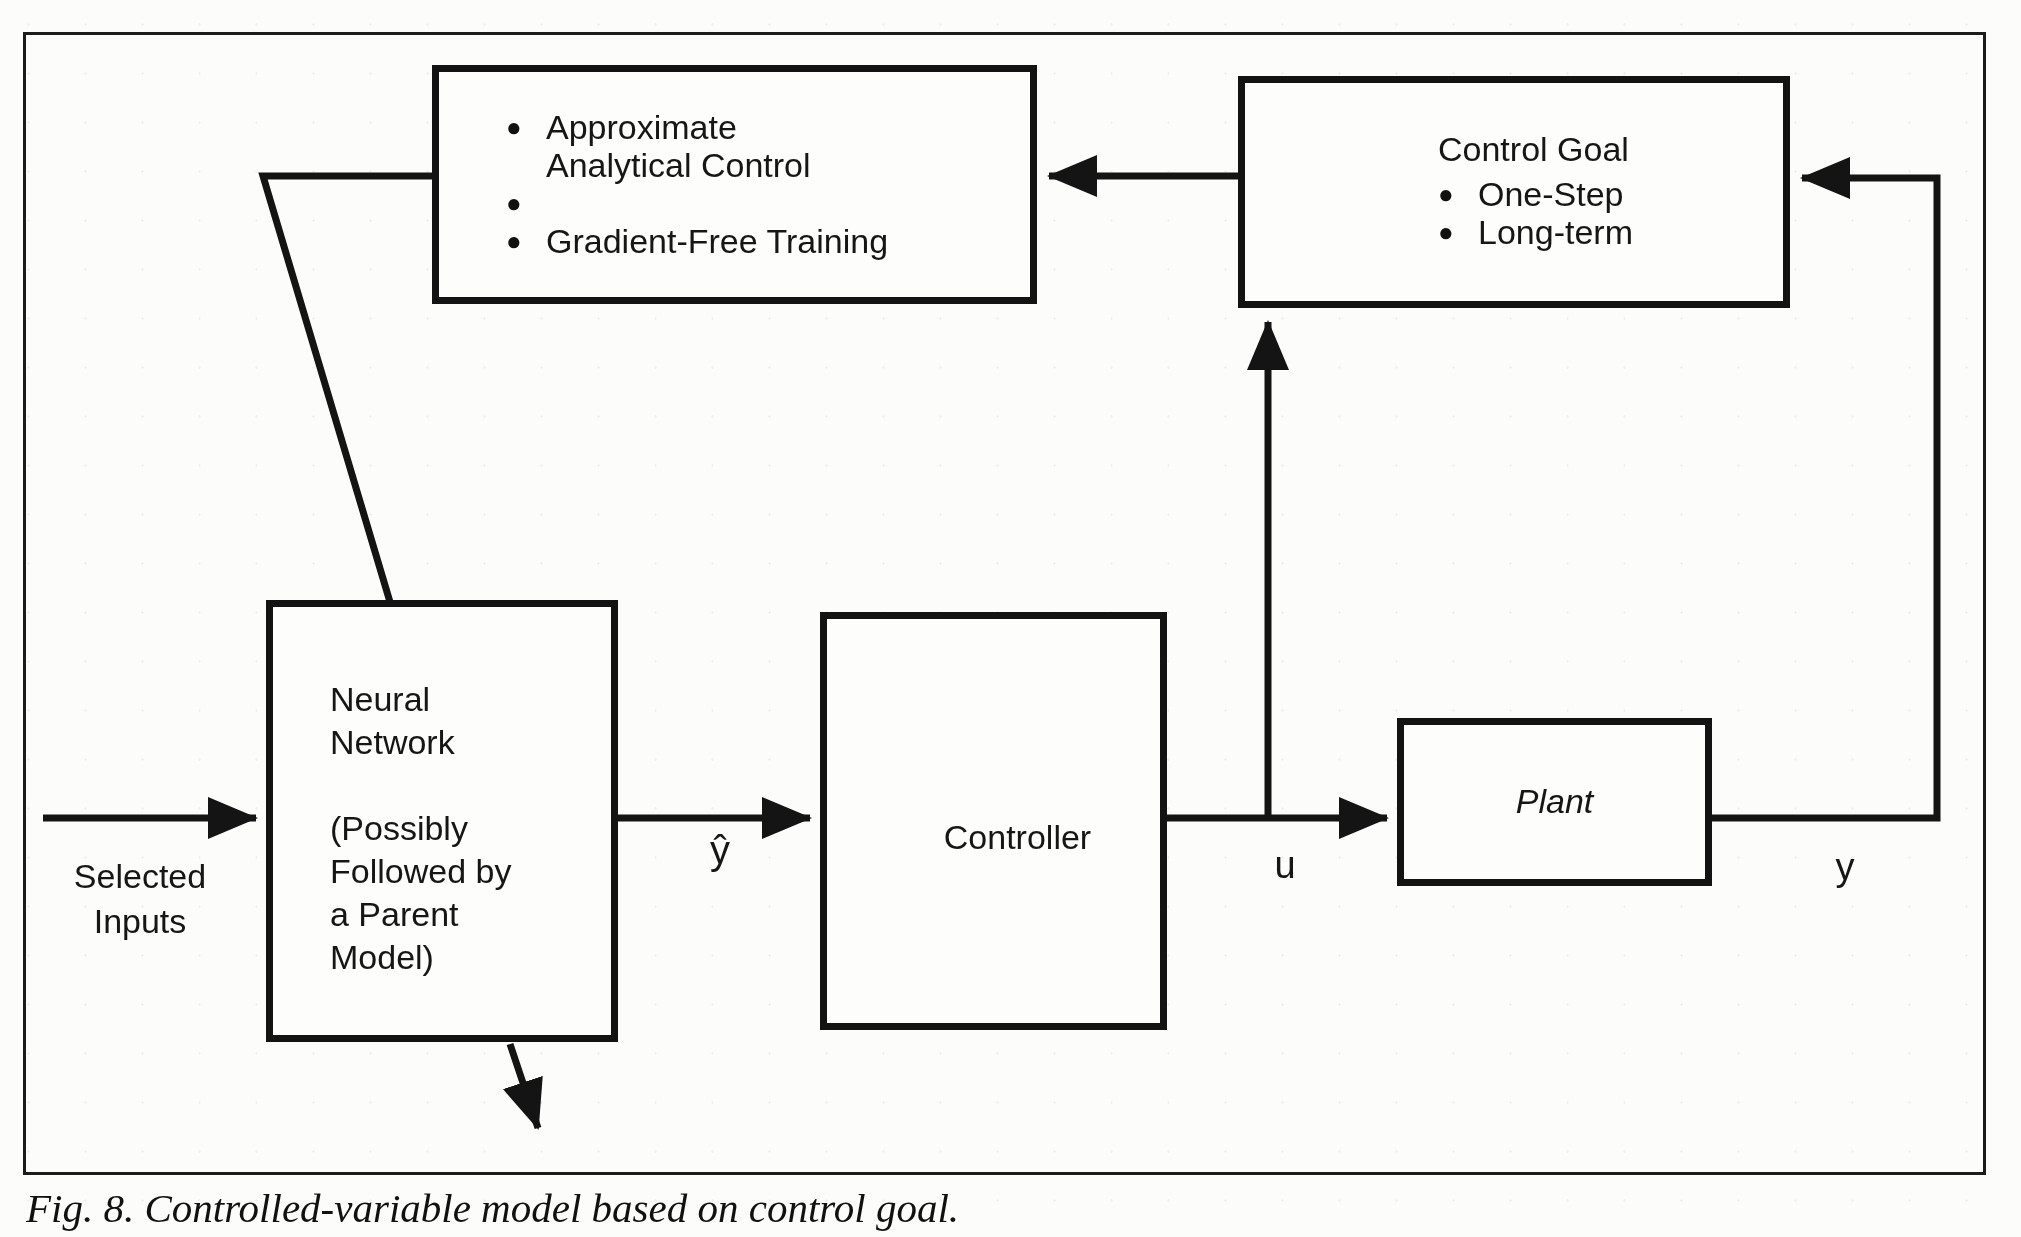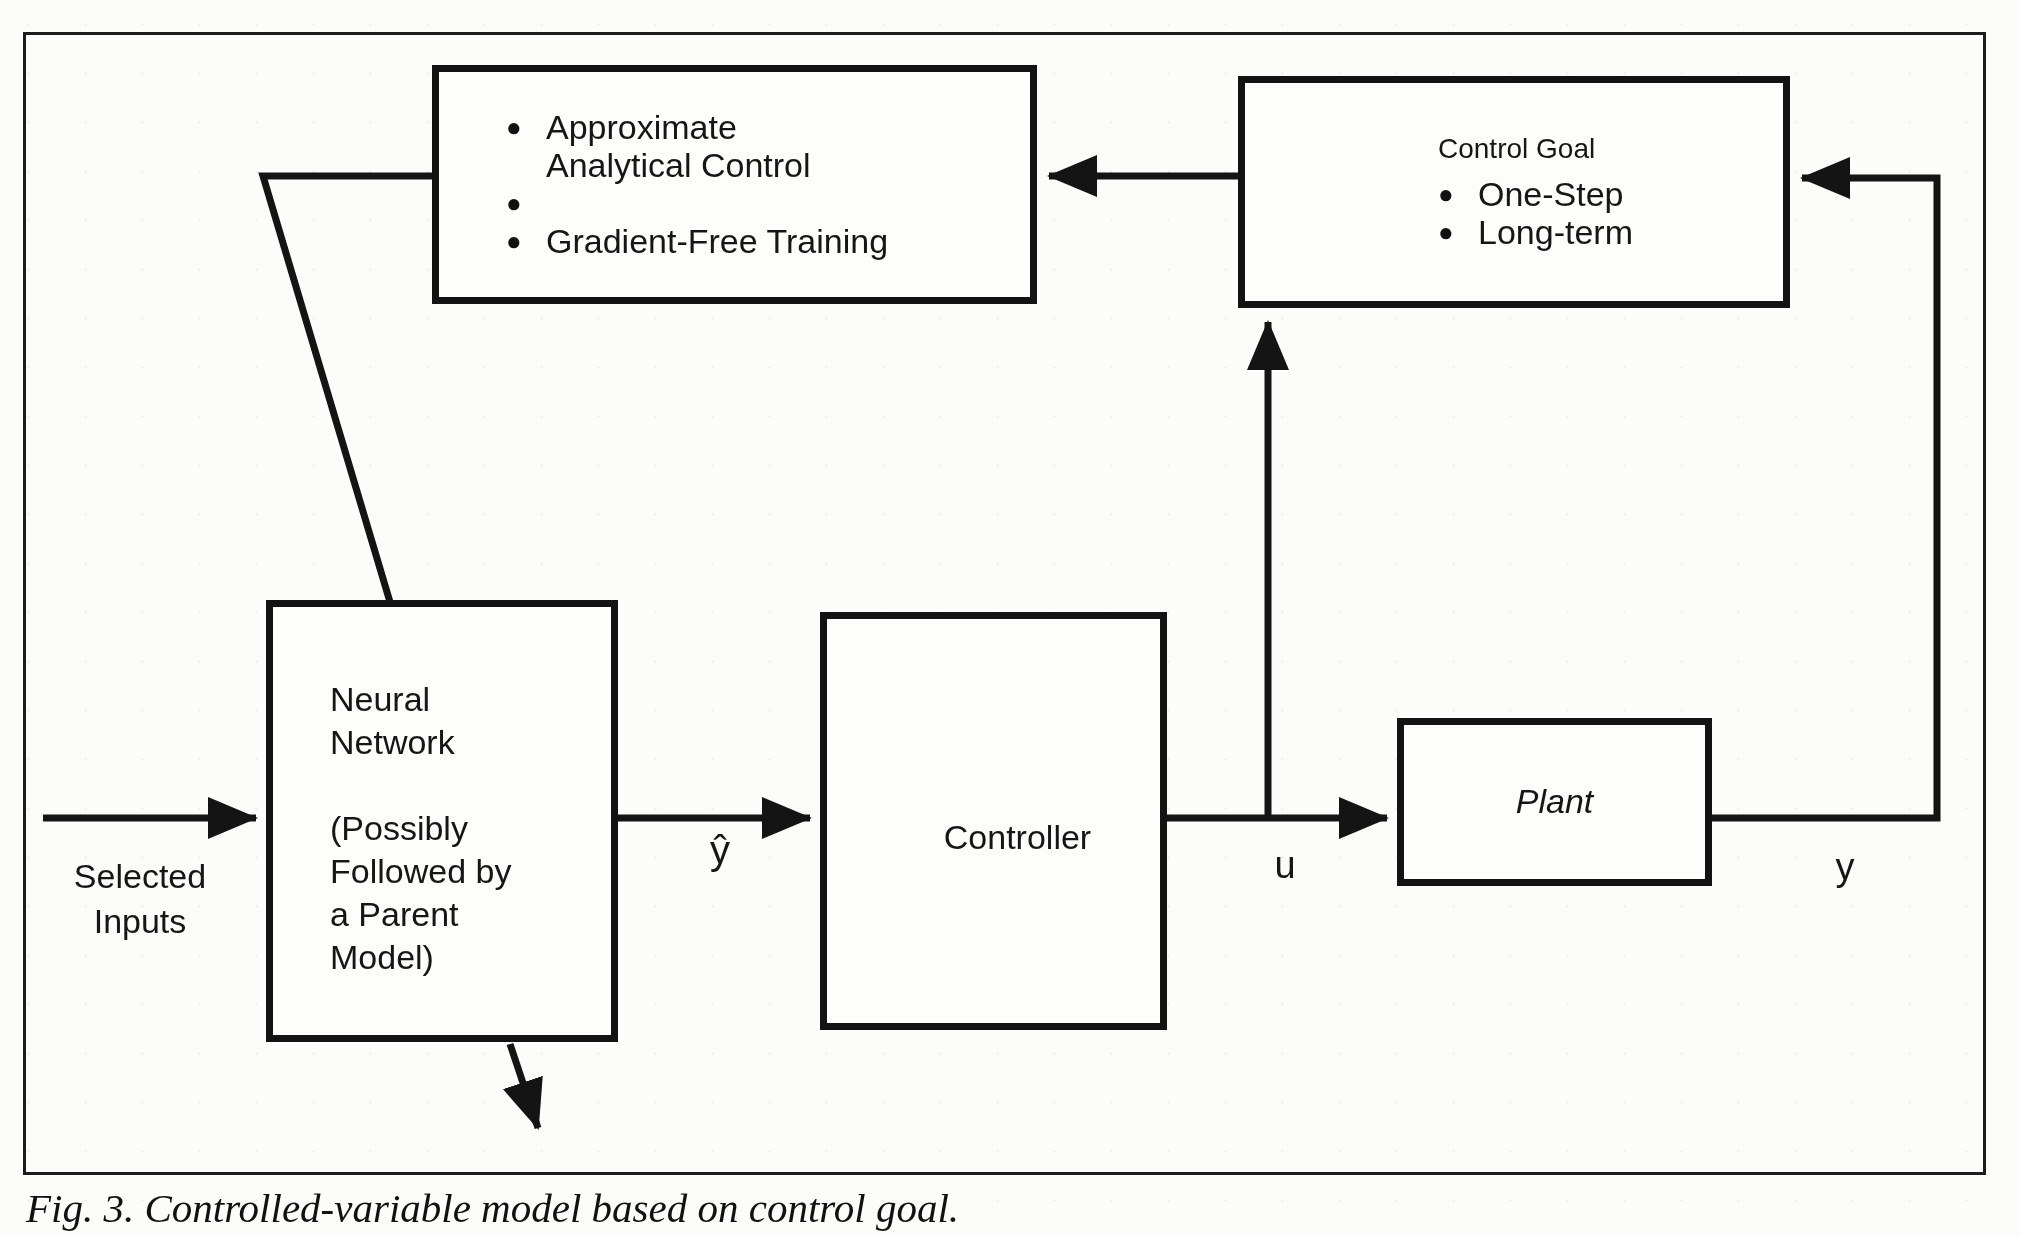--- a/index.html
+++ b/index.html
@@ -39,21 +39,21 @@
 
   ul.bullets { list-style: none; margin: 0; padding: 0; }
   ul.bullets li { display: flex; align-items: flex-start; }
   ul.bullets .bullet {
     flex: none; width: 40px; font-size: 26px; line-height: 38px; color: #111;
   }
   ul.bullets .li-text { white-space: pre-line; }
 
   .training-list { left: 506px; top: 108px; }
   .cg-block { left: 1438px; top: 128px; }
-  .cg-title { margin: 0 7px 5px 0; font-size: 28px; line-height: 42px; }
+  .cg-title { margin: 0 7px 5px 0; font-size: 34px; line-height: 42px; }
 
   .nn-label { left: 330px; top: 678px; line-height: 43px; }
   .controller-label { left: 820px; top: 818px; width: 347px; text-align: center; padding-left: 24px; }
   .plant-label { left: 1397px; top: 782px; width: 315px; text-align: center; font-style: italic; }
 
   .selected-inputs { left: 35px; top: 854px; width: 210px; text-align: center; line-height: 45px; }
   .sig { position: absolute; font-size: 38px; }
   .sig-yhat { left: 693px; top: 828px; width: 54px; text-align: center; font-size: 40px; }
   .sig-u { left: 1258px; top: 844px; width: 54px; text-align: center; }
   .sig-y { left: 1820px; top: 846px; width: 50px; text-align: center; }
@@ -143,15 +143,15 @@
 Model)</div>
   <div class="diagram-text controller-label">Controller</div>
   <div class="diagram-text plant-label">Plant</div>
 
   <div class="diagram-text pre selected-inputs">Selected
 Inputs</div>
   <div class="sig sig-yhat">ŷ</div>
   <div class="sig sig-u">u</div>
   <div class="sig sig-y">y</div>
 
-  <div class="caption">Fig. 3. Controlled-variable model based on control goal.</div>
+  <div class="caption">Fig. 8. Controlled-variable model based on control goal.</div>
 
 </div>
 
 </body></html>

